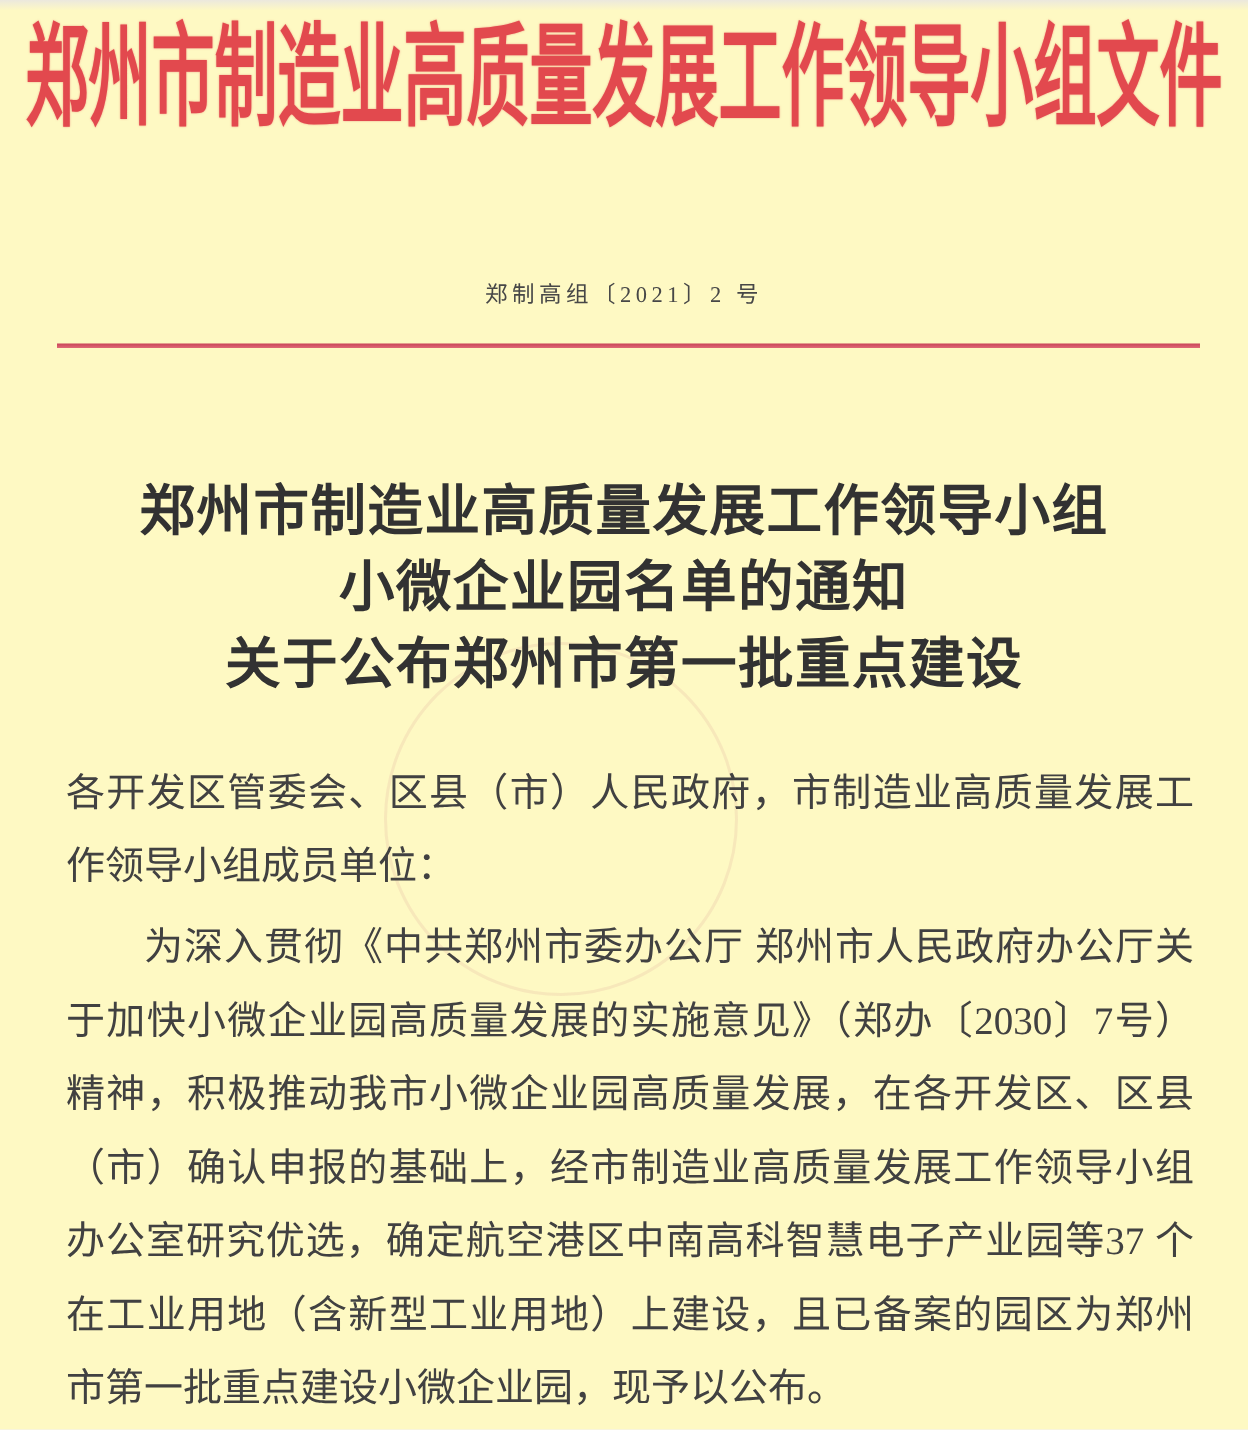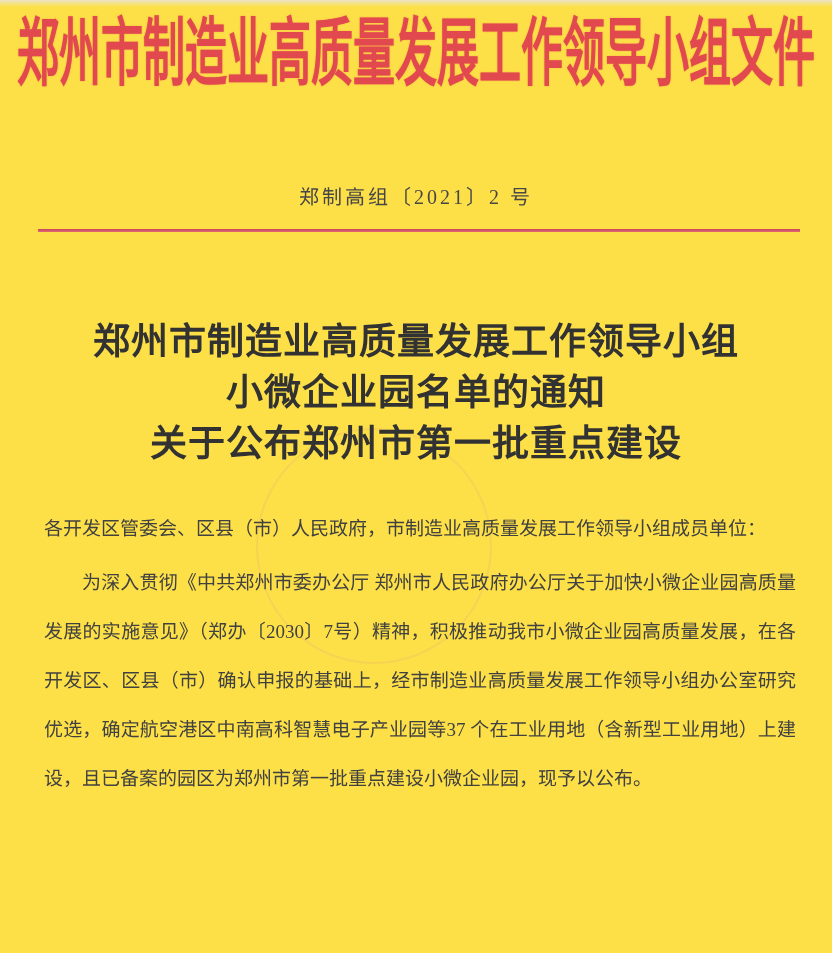--- a/index.html
+++ b/index.html
@@ -6,21 +6,21 @@
     margin: 0;
     padding: 0;
     background: #f4f2f2;
     font-family: "Liberation Serif", "DejaVu Serif", serif;
   }
   .page {
     position: relative;
     width: 832px;
     height: 953px;
     margin: 0 auto;
-    background: #fde047;
+    background: #fef9c3;
     overflow: hidden;
   }
   
   .top-shade {
     position: absolute;
     top: 0; left: 0; right: 0;
     height: 7px;
     background: linear-gradient(#e7e4e4, rgba(255,255,255,0));
     opacity: .8;
     pointer-events: none;
@@ -39,21 +39,21 @@
     white-space: nowrap;
     transform: scaleY(1.78);
     transform-origin: 50% 0;
     letter-spacing: 0;
   }
   .doc-number {
     position: absolute;
     top: 182px;
     left: 0; right: 0;
     text-align: center;
-    font-size: 20px;
+    font-size: 15px;
     line-height: 30px;
     color: #474747;
     letter-spacing: 3px;
   }
   .red-rule {
     position: absolute;
     top: 229px;
     left: 38px;
     width: 762px;
     height: 3px;
@@ -79,21 +79,21 @@
     font-size: 37px;
     line-height: 51px;
     color: #323232;
     letter-spacing: 1px;
   }
   .body-text {
     position: absolute;
     top: 504px;
     left: 44px;
     width: 752px;
-    font-size: 19px;
+    font-size: 26px;
     line-height: 49px;
     color: #414141;
     text-align: justify;
   }
   .body-text p { margin: 0; }
   .body-text p.para {
     text-indent: 2em;
     margin-top: 5px;
   }
 </style>

